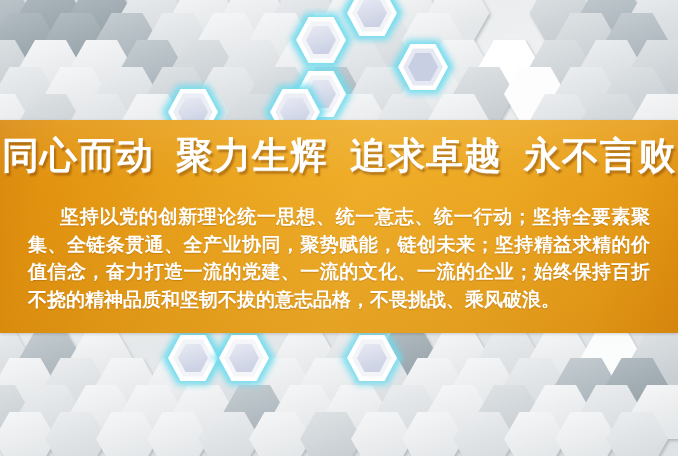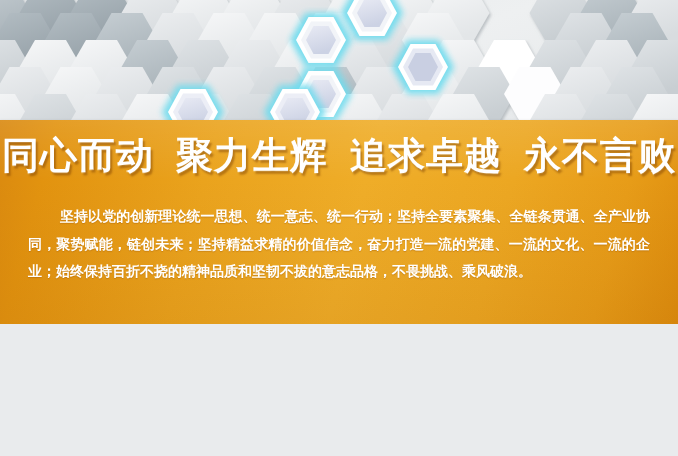--- a/index.html
+++ b/index.html
@@ -2,21 +2,21 @@
 <html><head>
 <meta charset="utf-8">
 <style>
   html,body{margin:0;padding:0;}
   body{
     width:678px;height:456px;overflow:hidden;
     font-family:"Liberation Sans","DejaVu Sans",sans-serif;
     background:#e9ebed;
   }
   #poster{
-    position:relative;width:678px;height:324px;overflow:hidden;
+    position:relative;width:678px;height:456px;overflow:hidden;
     background:linear-gradient(160deg,#e4e7e9 0%,#eef0f1 35%,#e3e6e8 65%,#dfe2e4 100%);
   }
 
   
   #hexlayer{position:absolute;inset:0;}
   #hexlayer svg{display:block;width:678px;height:456px;}
 
   
   #banner{
     position:absolute;left:0;top:120px;width:678px;height:213px;
@@ -46,21 +46,21 @@
     letter-spacing:1px;
     line-height:48px;
     white-space:nowrap;
     text-shadow:2px 3px 2px rgba(120,60,0,.45), 0 1px 0 rgba(255,255,255,.25);
   }
   #headline .gap{display:inline-block;width:22px;}
 
   #bodytext{
     position:absolute;left:28px;top:83px;width:622px;
     color:#ffffff;
-    font-size:14px;
+    font-size:19px;
     font-weight:bold;
     line-height:27.5px;
     text-align:justify;
     text-justify:inter-ideograph;
     text-indent:32px;
     text-shadow:0 1px 1px rgba(150,80,0,.35);
   }
 </style>
 </head>
 <body>

